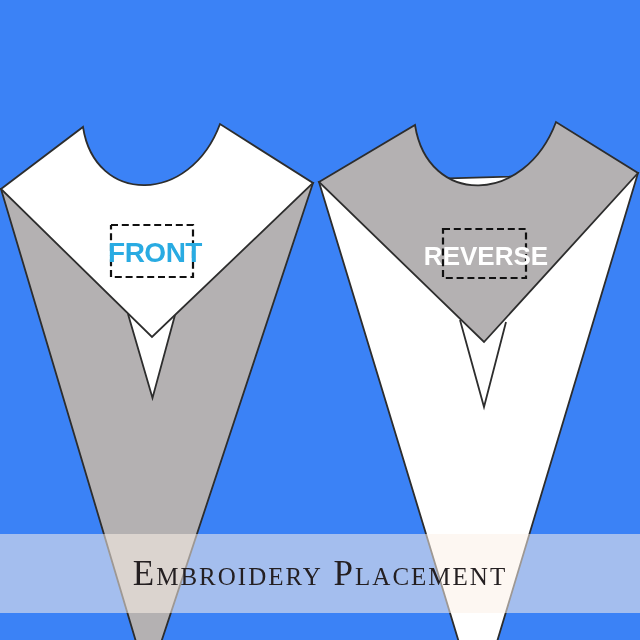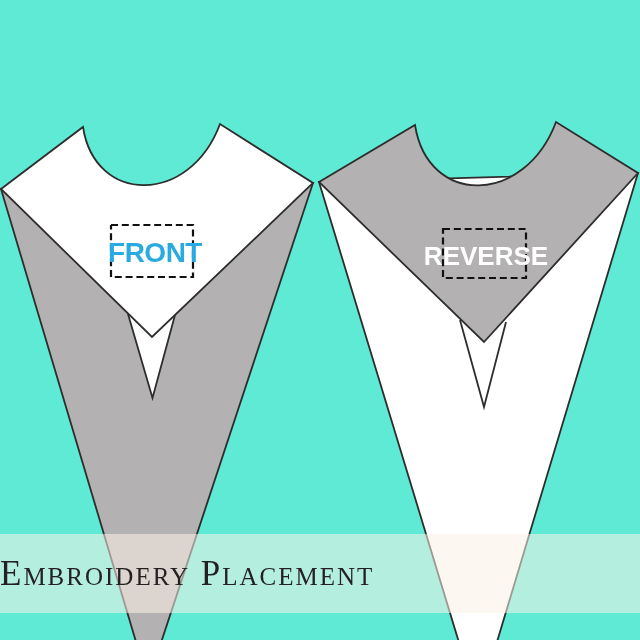--- a/index.html
+++ b/index.html
@@ -1,20 +1,20 @@
 <!DOCTYPE html>
 <html><head>
 <meta charset="utf-8">
 <style>
   html, body { margin: 0; padding: 0; background: #ffffff; }
   .stage {
     position: relative;
     width: 640px;
     height: 640px;
-    background: #5eead4;
+    background: #3b82f6;
     overflow: hidden;
     font-family: "Liberation Sans", sans-serif;
   }
   .stage svg { position: absolute; left: 0; top: 0; }
   .outline {
     stroke: #2d2d2d;
     stroke-width: 1.8;
     stroke-linejoin: miter;
     stroke-linecap: butt;
   }
@@ -33,21 +33,21 @@
   .label-reverse { font-size: 26px; letter-spacing: 0px; }
   .banner {
     position: absolute;
     left: 0;
     top: 534px;
     width: 640px;
     height: 79px;
     background: rgba(252, 241, 232, 0.55);
     display: flex;
     align-items: center;
-    justify-content: flex-start;
+    justify-content: center;
   }
   .banner-title {
     font-family: "Liberation Serif", serif;
     font-variant: small-caps;
     font-size: 35px;
     letter-spacing: 2px;
     color: #241f21;
     white-space: nowrap;
   }
 </style>

